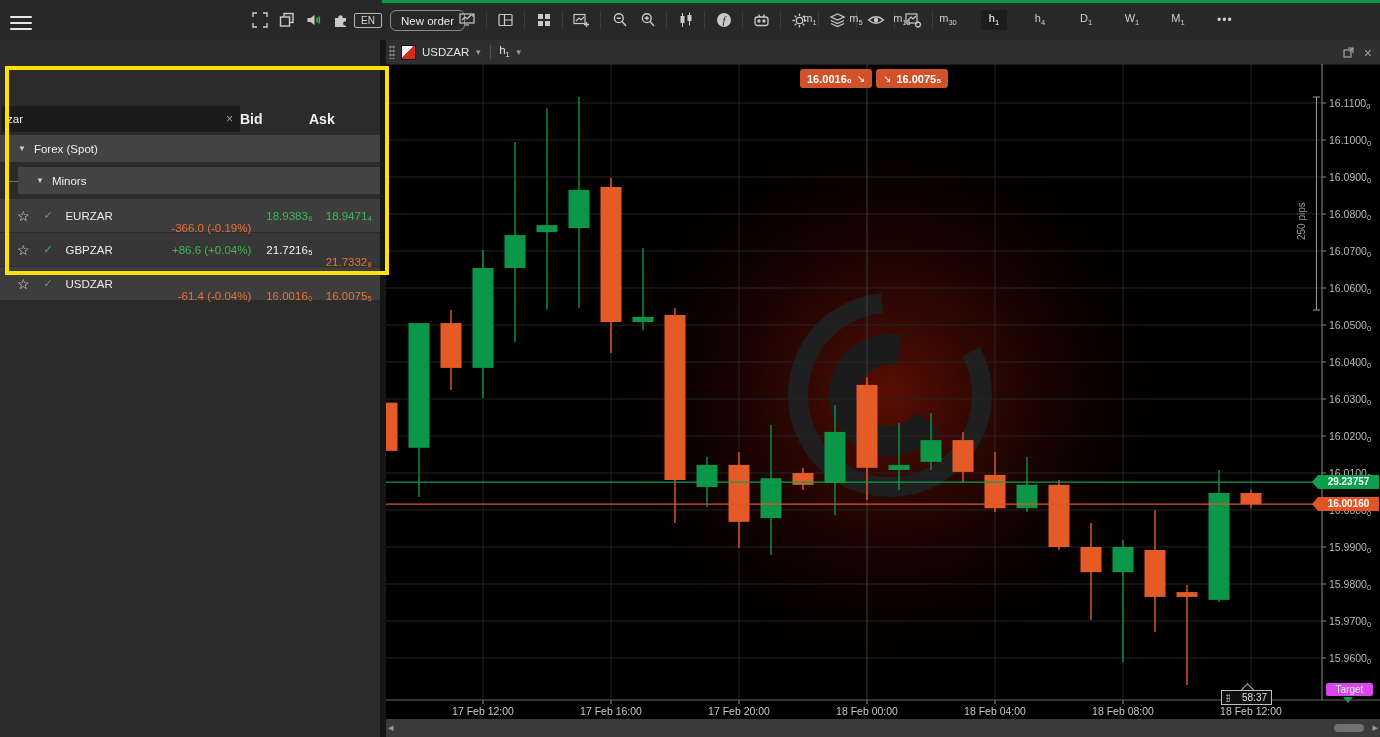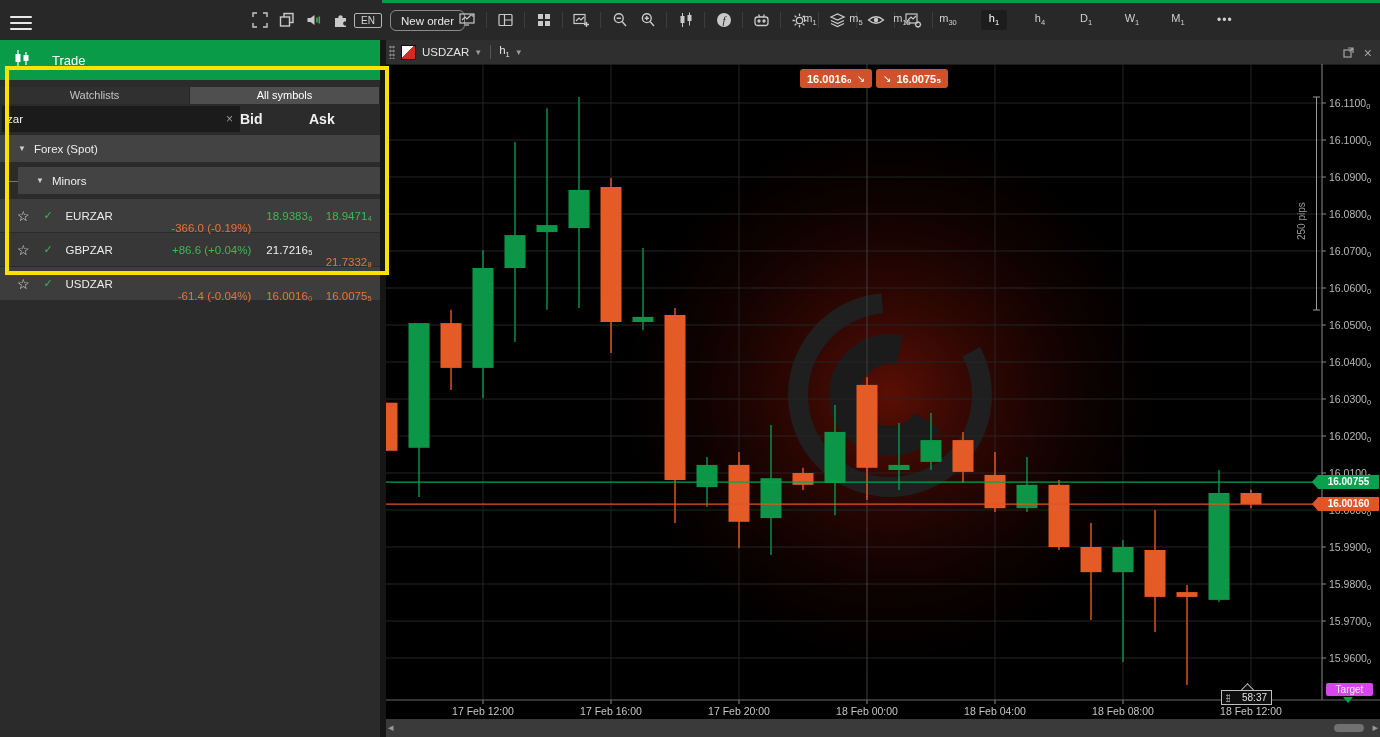--- a/index.html
+++ b/index.html
@@ -235,34 +235,20 @@
       <span class="tf">h<sub>4</sub></span>
       <span class="tf">D<sub>1</sub></span>
       <span class="tf">W<sub>1</sub></span>
       <span class="tf">M<sub>1</sub></span>
       <span id="tf-more">•••</span>
     </div>
 </div>
 <div id="green-strip"></div>
 
 <div id="sidebar">
-  <div id="trade-header">
-    <span class="ticon-trade">
-      <svg width="16" height="18" viewBox="0 0 16 18">
-          <path d="M4 1v16M12 3v13" stroke="#fff" stroke-width="1.2"></path>
-          <rect x="1.5" y="5" width="5" height="8" fill="#fff"></rect>
-          <rect x="9.5" y="6" width="5" height="6" fill="#fff"></rect>
-        </svg>
-    </span>
-    <span id="trade-title">Trade</span>
-  </div>
-  <div id="sidebar-tabs">
-      <div class="tab">Watchlists</div>
-      <div class="tab active">All symbols</div>
-    </div>
   <div id="search-row">
     <div id="search-box">
       <span id="search-text">zar</span>
       <span id="search-clear">×</span>
     </div>
     <div class="col-head">Bid</div>
     <div class="col-head">Ask</div>
   </div>
   <div class="group" id="grp-forex">
     <span class="tri" style="margin-left:18px">▼</span>
@@ -525,21 +511,21 @@
 
 <div class="qt-btn" id="sell-btn">
   <span>16.0016₀</span>
   <span class="qarr">↘</span>
 </div>
 <div class="qt-btn" id="buy-btn">
   <span class="qarr">↘</span>
   <span>16.0075₅</span>
 </div>
 
-<div class="ptag" id="ask-tag" style="top: 475.1px;"><span class="tip"></span><span>16.00755</span></div>
+<div class="ptag" id="ask-tag" style="top: 475.1px;"><span class="tip"></span><span>29.23757</span></div>
 <div class="ptag" id="bid-tag" style="top: 497.1px;"><span class="tip"></span><span>16.00160</span></div>
 <div id="target-tag">Target</div>
 <div id="target-tri"></div>
 
 <div id="cd-caret"></div>
 <div id="countdown">
   <span class="cgrip"></span>
   <span>58:37</span>
 </div>
 

